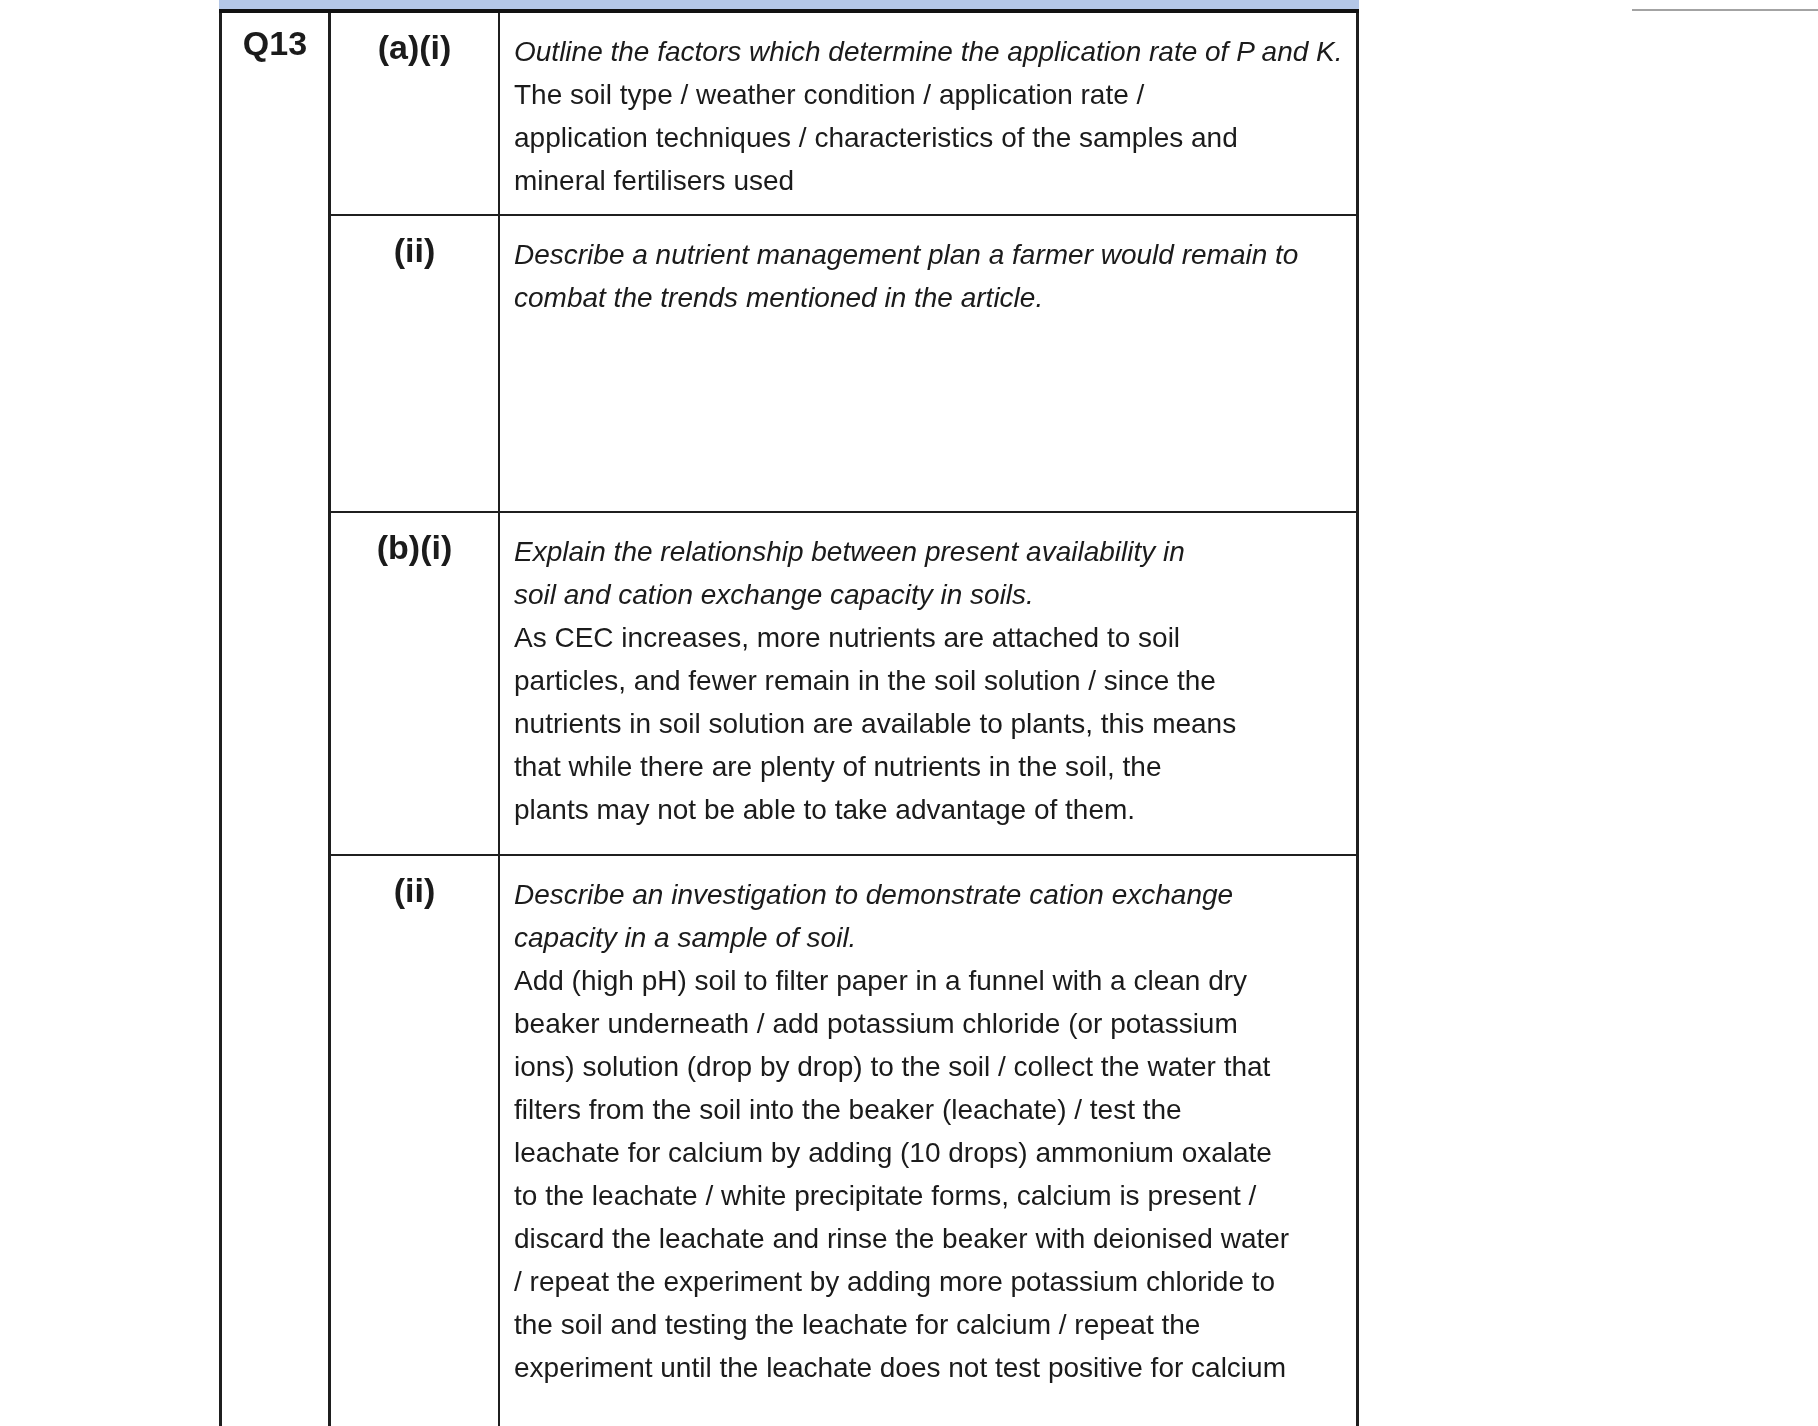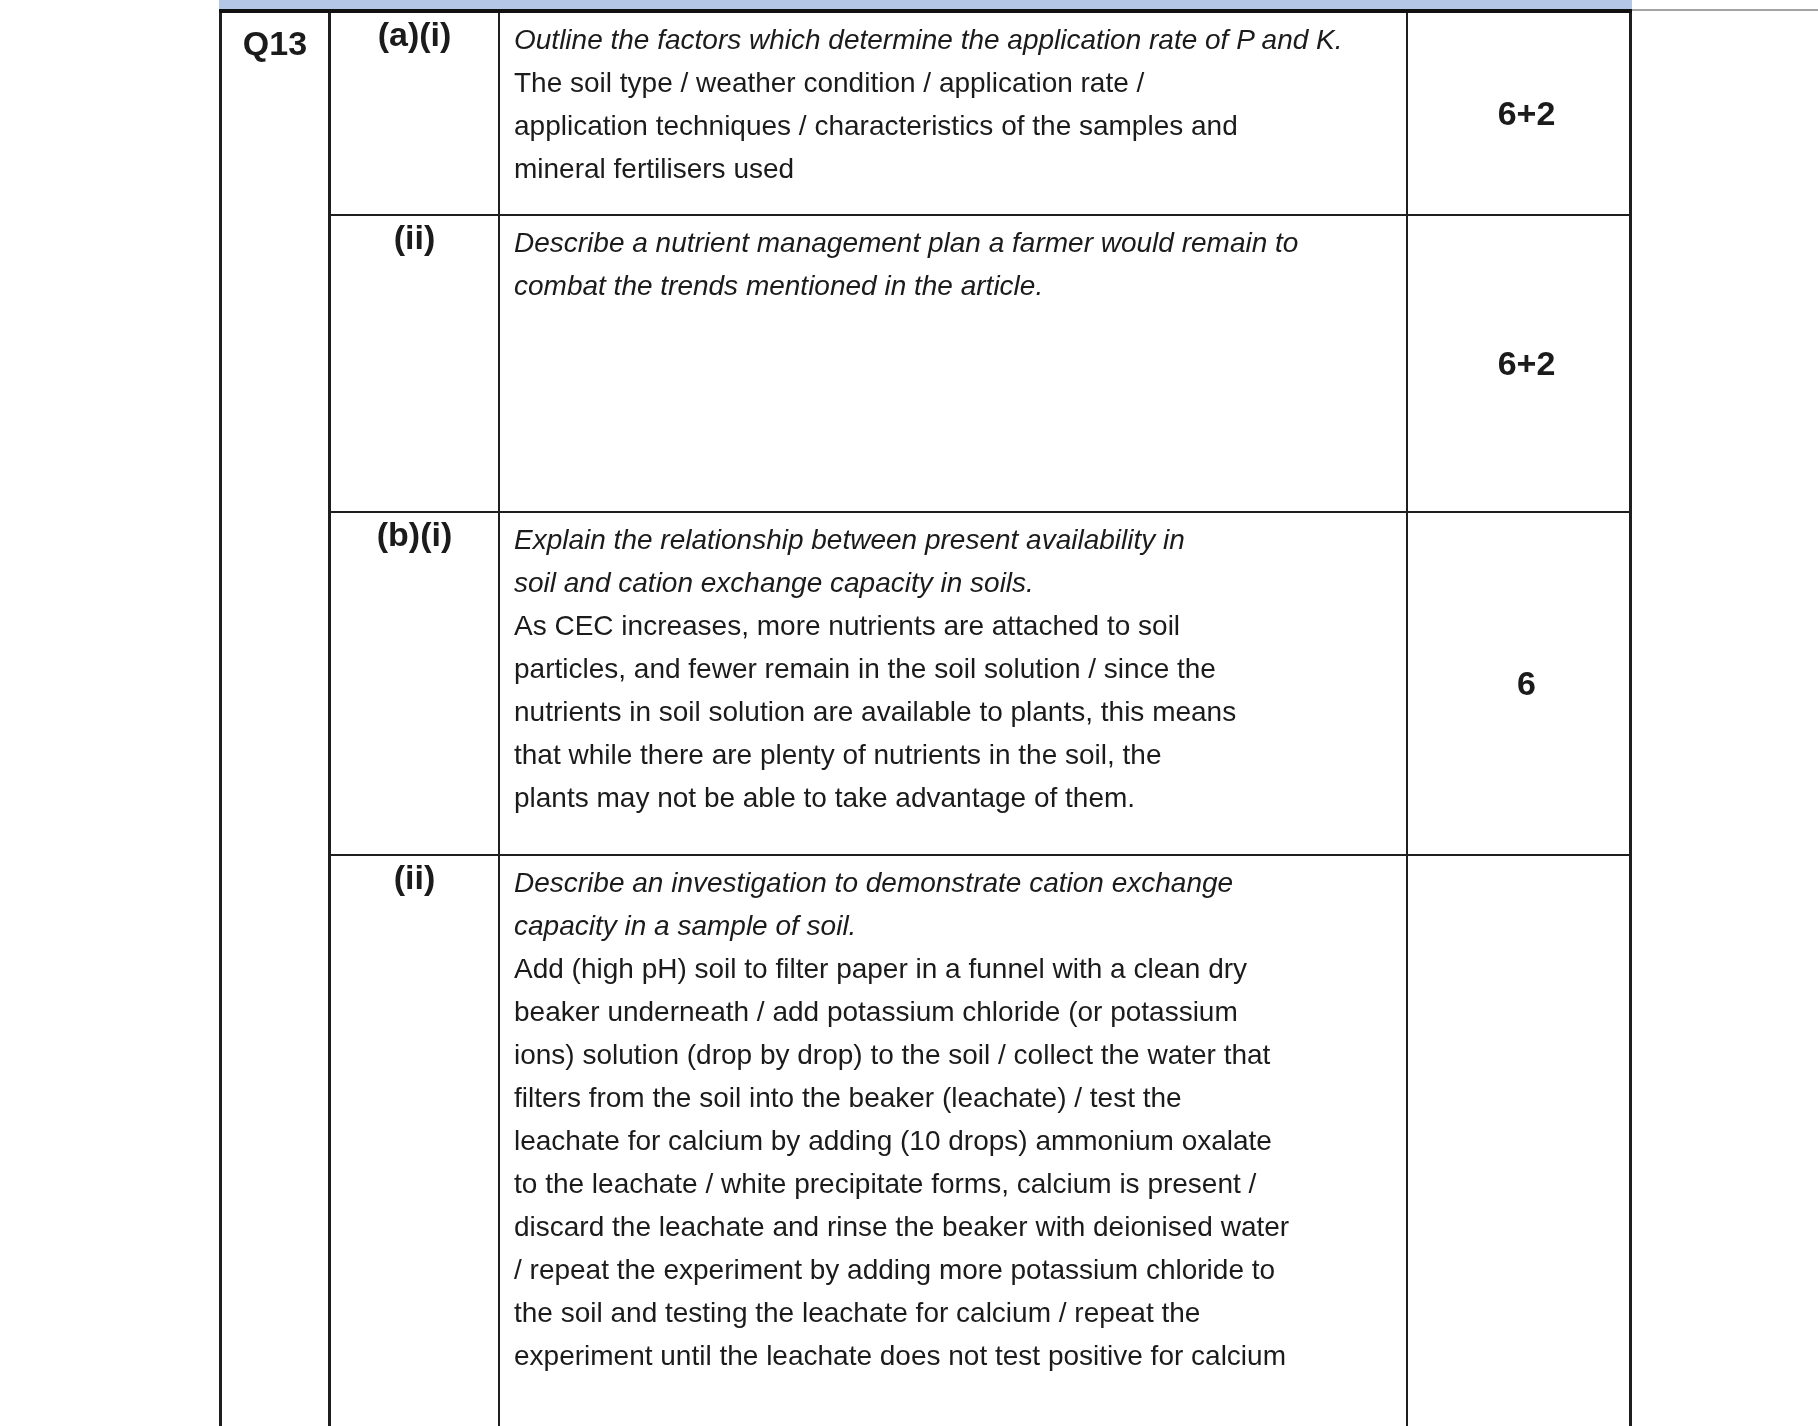--- a/index.html
+++ b/index.html
@@ -26,21 +26,21 @@
     left: 1632px;
     top: 9px;
     width: 186px;
     height: 2px;
     background: #a3a3a3;
   }
   .ms-table {
     position: absolute;
     left: 219px;
     top: 0;
-    width: 1413px;
+    width: 1140px;
     height: 1426px;
     display: flex;
     flex-direction: column;
     box-sizing: border-box;
   }
   .band {
     height: 9px;
     background: #b4c7e7;
     border-bottom: 4px solid #111111;
     flex: 0 0 auto;
@@ -76,30 +76,30 @@
     overflow: hidden;
   }
   .part-row.r1 { flex: 0 0 203px; border-bottom: 2px solid #1f1f1f; }
   .part-row.r2 { flex: 0 0 297px; border-bottom: 2px solid #1f1f1f; }
   .part-row.r3 { flex: 0 0 343px; border-bottom: 2px solid #1f1f1f; }
   .part-row.r4 { flex: 1 1 auto; }
   .pcol {
     flex: 0 0 169px;
     border-right: 2px solid #1f1f1f;
     text-align: center;
-    padding-top: 0;
+    padding-top: 13px;
     font-weight: bold;
     font-size: 34px;
     line-height: 43px;
     box-sizing: border-box;
   }
   .tcol {
     flex: 0 0 908px;
     border-right: 2px solid #1f1f1f;
-    padding: 5px 2px 0 14px;
+    padding: 17px 2px 0 14px;
     box-sizing: border-box;
     font-size: 28px;
     line-height: 43px;
     overflow: hidden;
   }
   .tcol p { margin: 0; white-space: pre-line; }
   .question { font-style: italic; }
   .answer { margin-top: 43px; }
   .mcol {
     flex: 1 1 auto;

